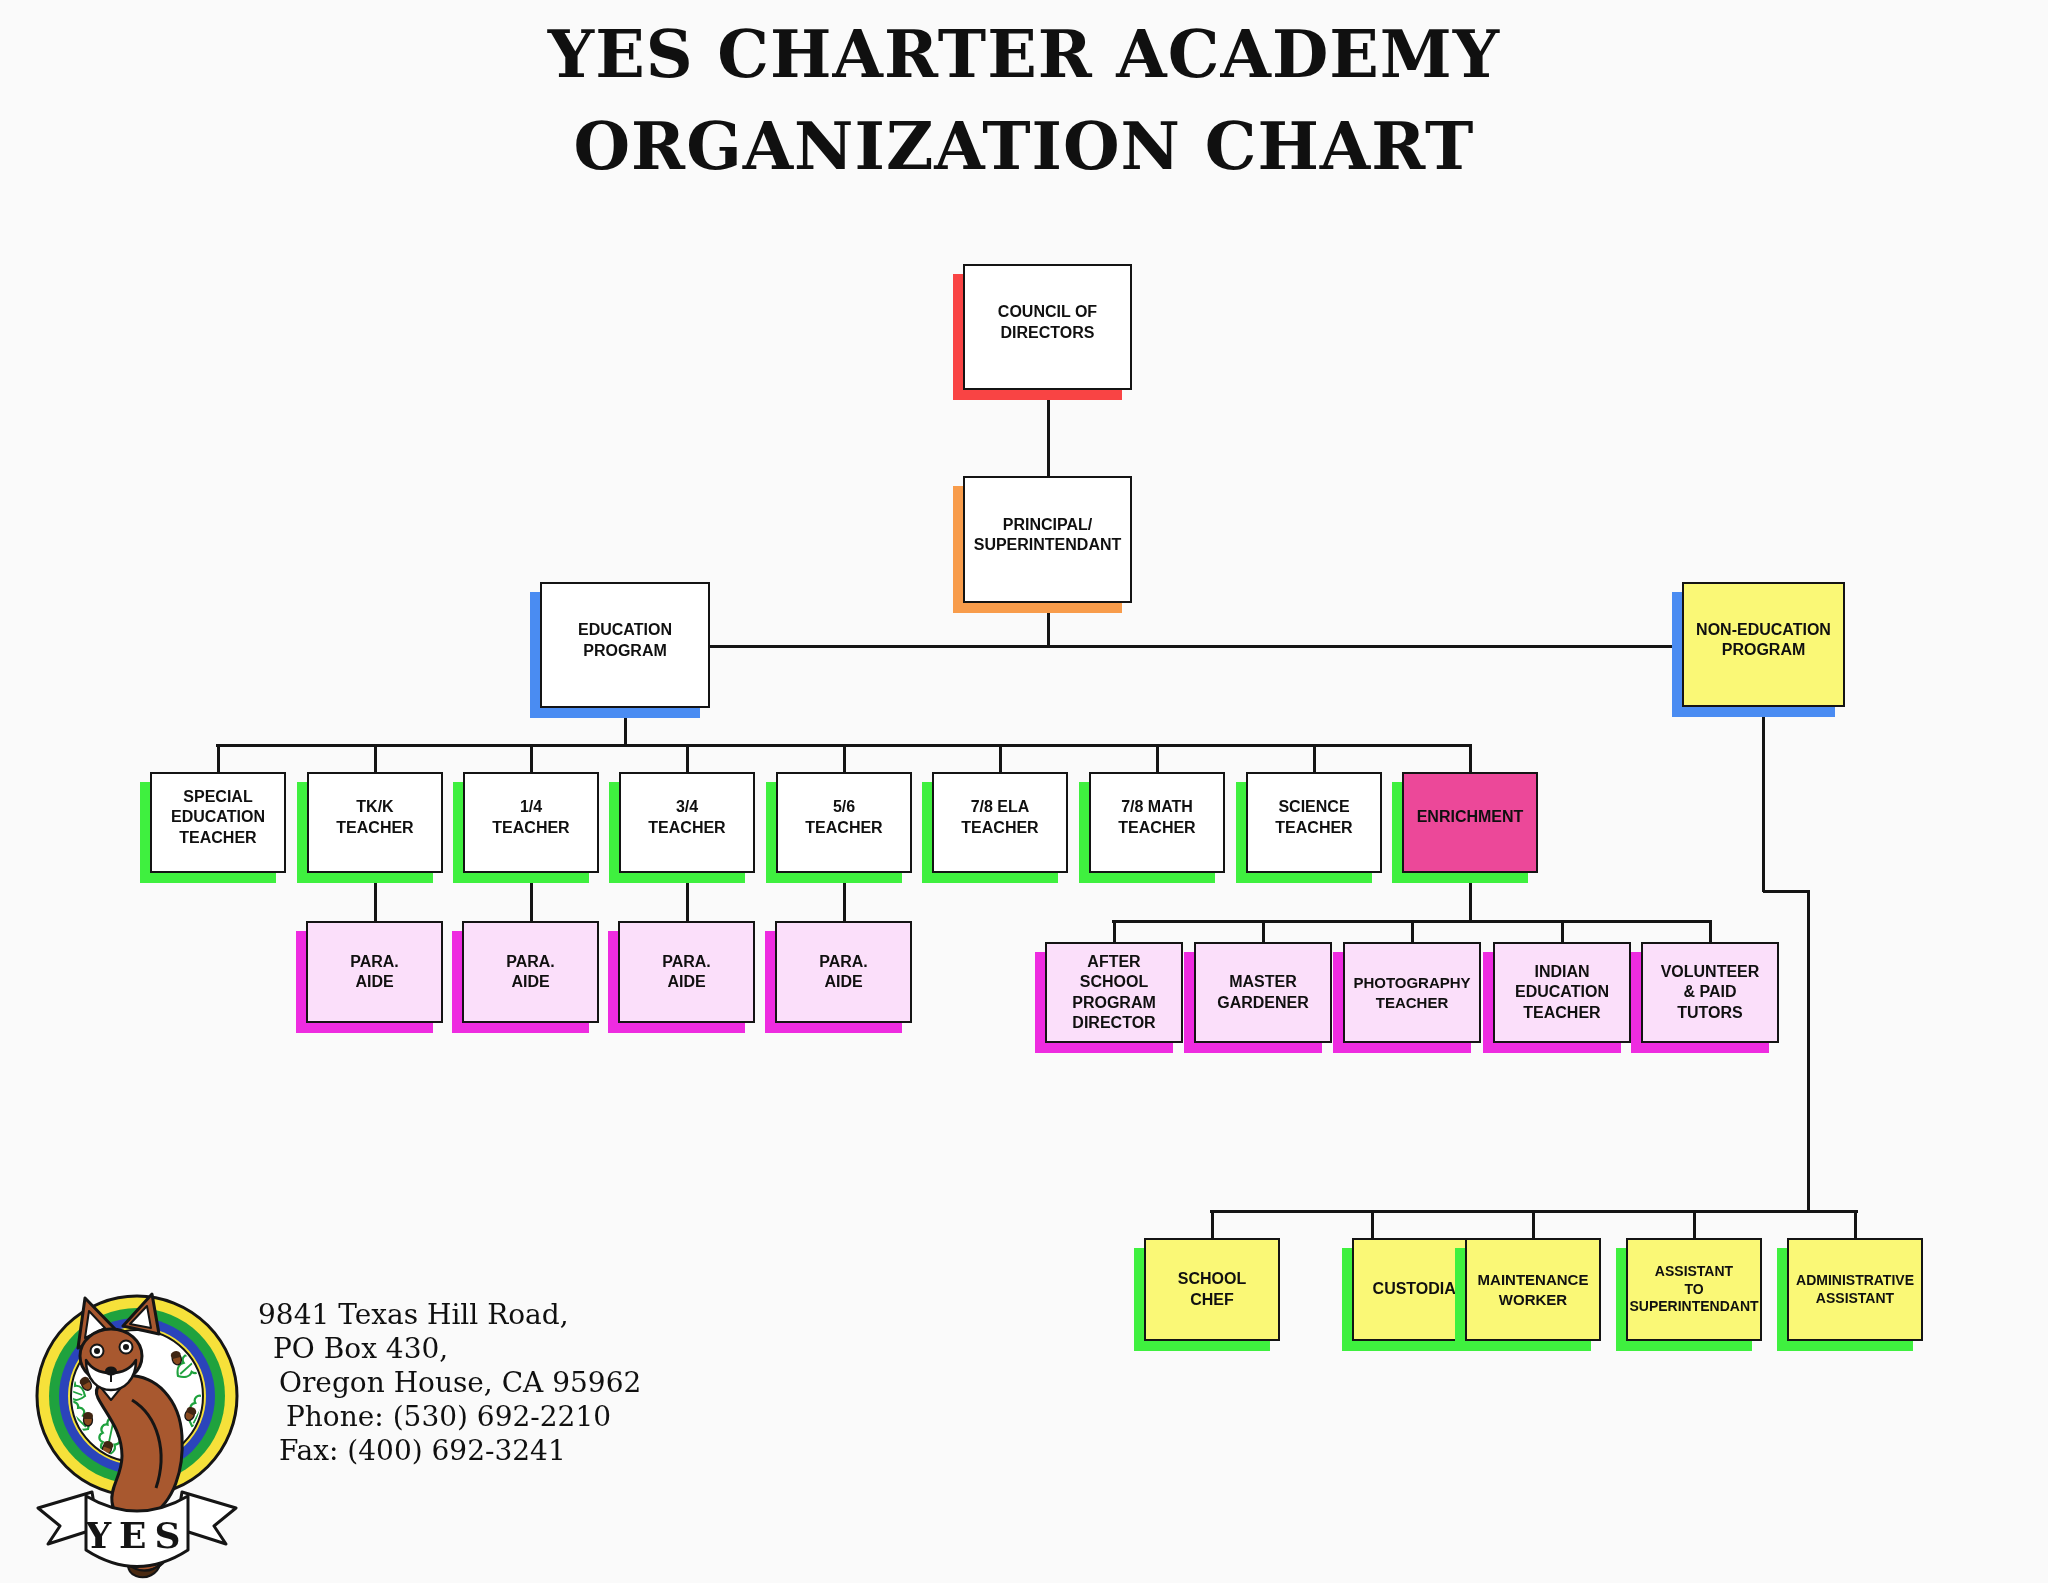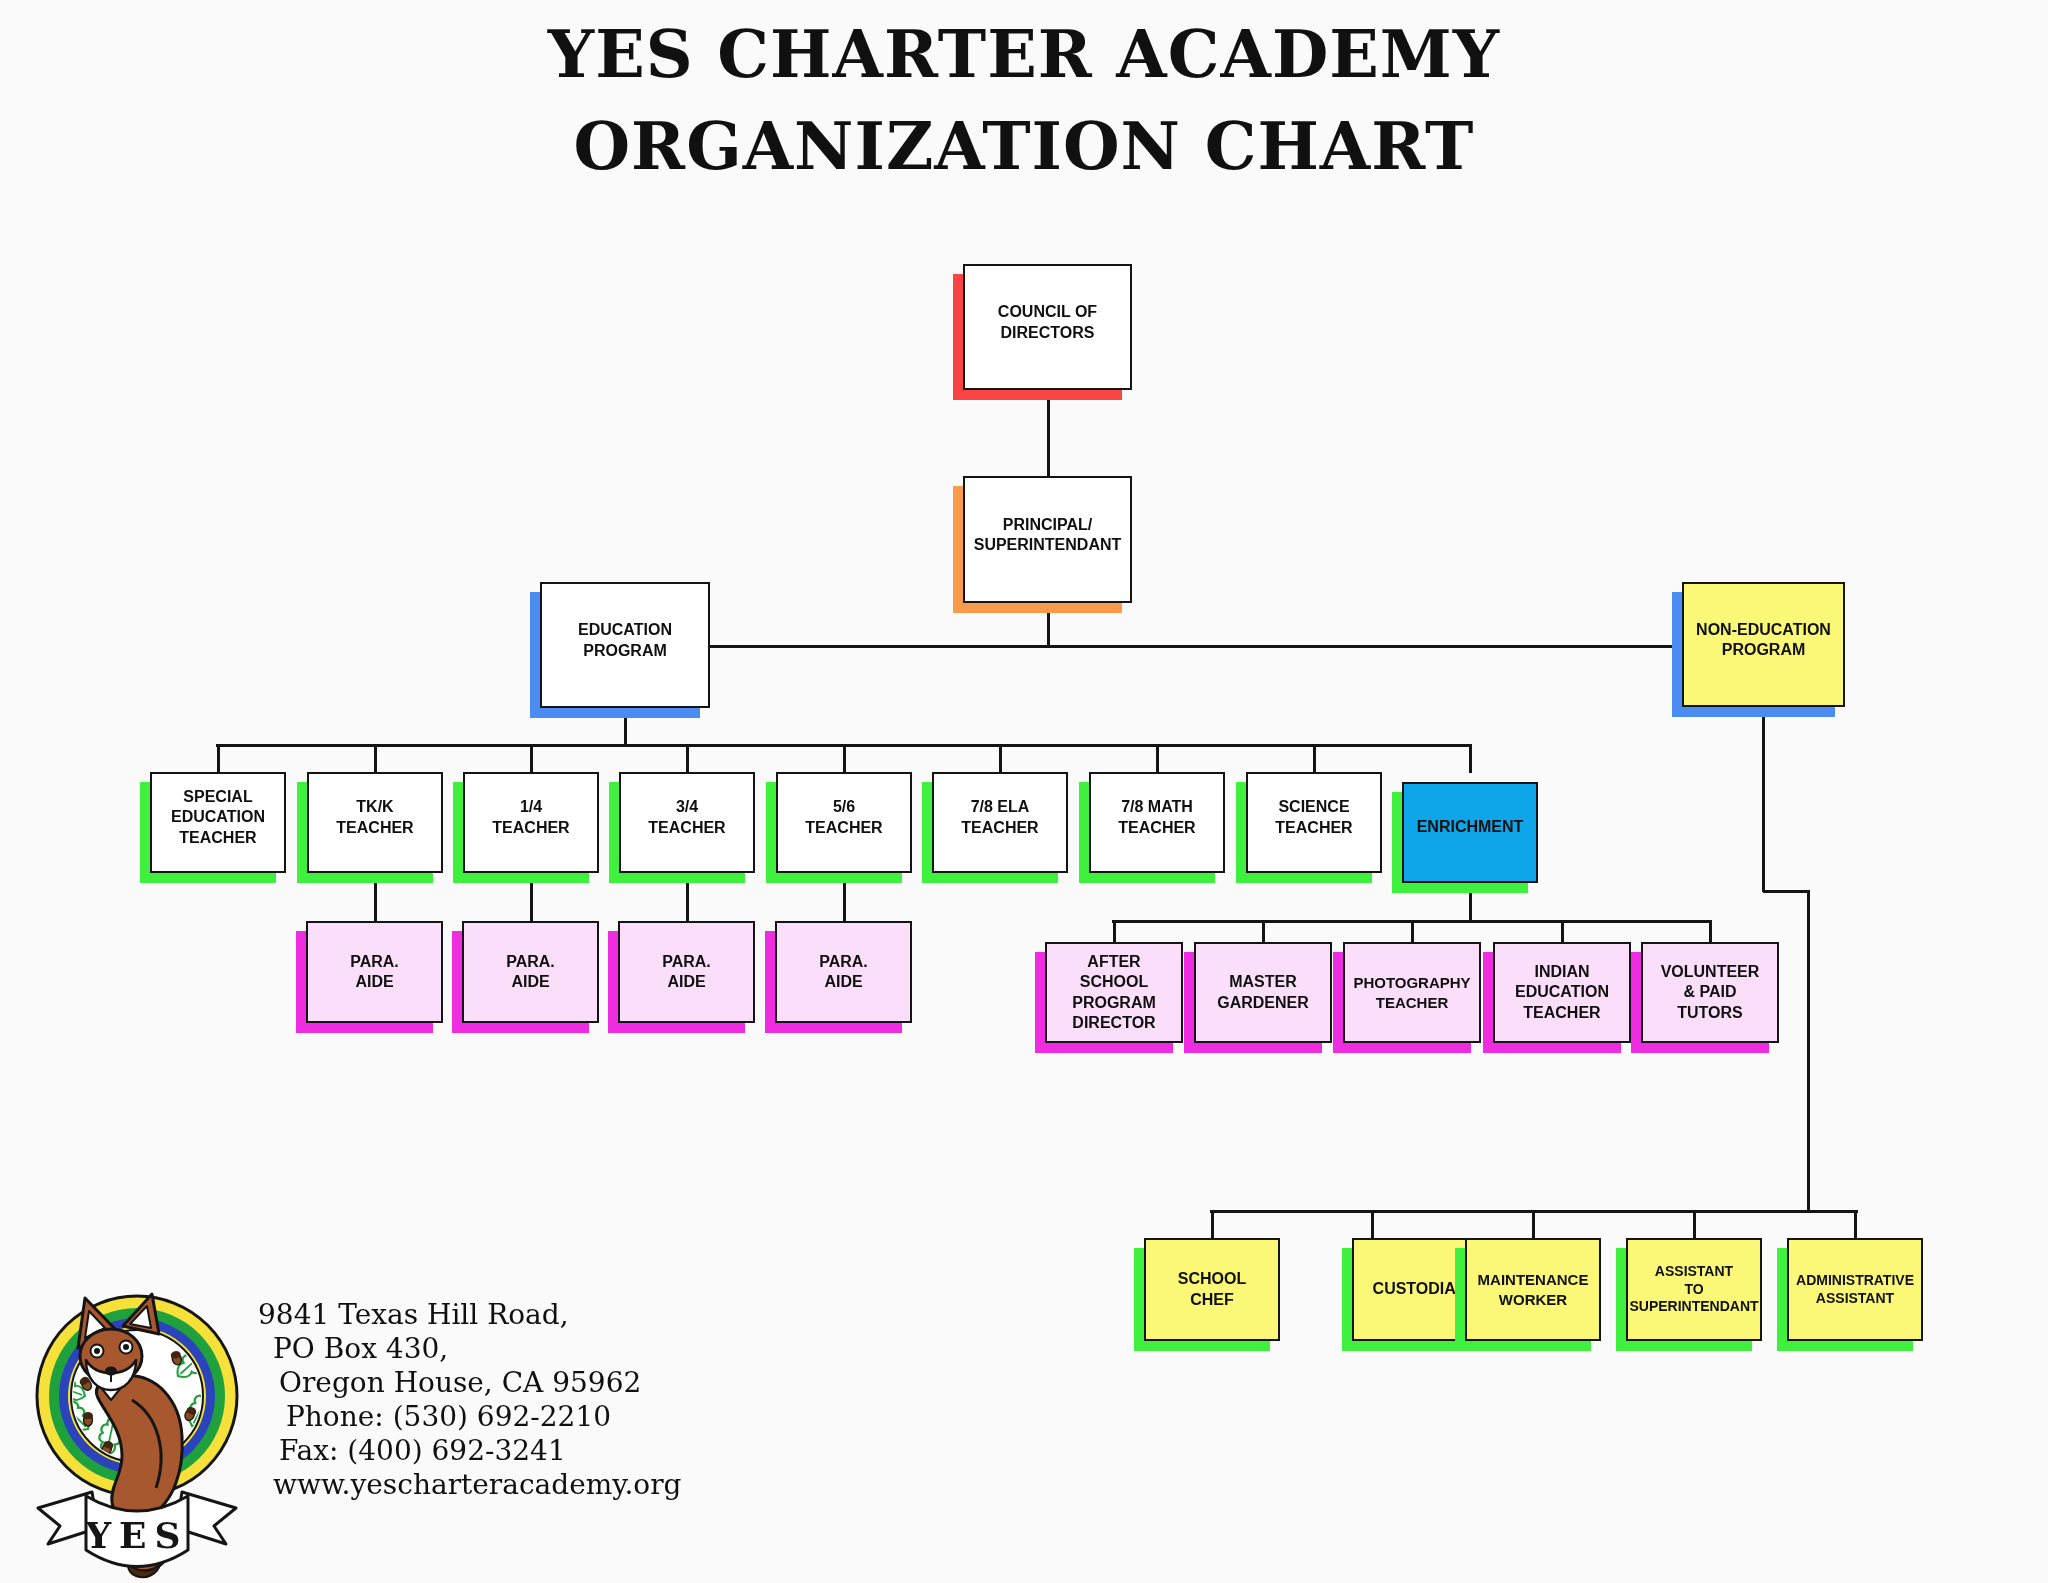--- a/index.html
+++ b/index.html
@@ -8,21 +8,21 @@
   .title{position:absolute;left:0;top:8px;width:2048px;text-align:center;
          font-family:"DejaVu Serif",serif;font-weight:bold;font-size:65px;line-height:92px;
          letter-spacing:1px;color:#101010;}
   .node{position:absolute;box-sizing:border-box;border:2px solid #141414;
         display:flex;align-items:center;justify-content:center;text-align:center;
         font-weight:bold;font-size:16px;line-height:1.28;color:#101010;
         white-space:pre-line;padding:4px;}
   .f-white{background:#ffffff;}
   .f-yellow{background:#faf876;}
   .f-pink{background:#fbdffa;}
-  .f-ltgreen{background:#0ea5e9;margin-top:10px;}
+  .f-ltgreen{background:#ec4899;}
   .sh-red{box-shadow:-10px 10px 0 #f94444;}
   .sh-orange{box-shadow:-10px 10px 0 #f89c4b;}
   .sh-blue{box-shadow:-10px 10px 0 #4a8cf2;}
   .sh-green{box-shadow:-10px 10px 0 #3ff03f;}
   .sh-magenta{box-shadow:-10px 10px 0 #ee2ce0;}
   .bias-big{padding-bottom:13px;}
   .bias-mid{padding-bottom:14px;}
   .fs15{font-size:15px;}
   .fs14{font-size:14px;}
   .cline{position:absolute;background:#141414;}
@@ -213,16 +213,15 @@
     </g>
     <text x="109" y="264" text-anchor="middle" font-family="DejaVu Serif, serif" font-weight="bold" font-size="36" letter-spacing="8" fill="#151515">YES</text>
   </svg>
 
   <div class="footer-text">
     <div class="addr-line">9841 Texas Hill Road,</div>
     <div class="addr-line">PO Box 430,</div>
     <div class="addr-line">Oregon House, CA 95962</div>
     <div class="addr-line">Phone: (530) 692-2210</div>
     <div class="addr-line">Fax: (400) 692-3241</div>
-    <div class="addr-line">www.yescharteracademy.org</div>
   </div>
 
 </div>
 
 </body></html>

